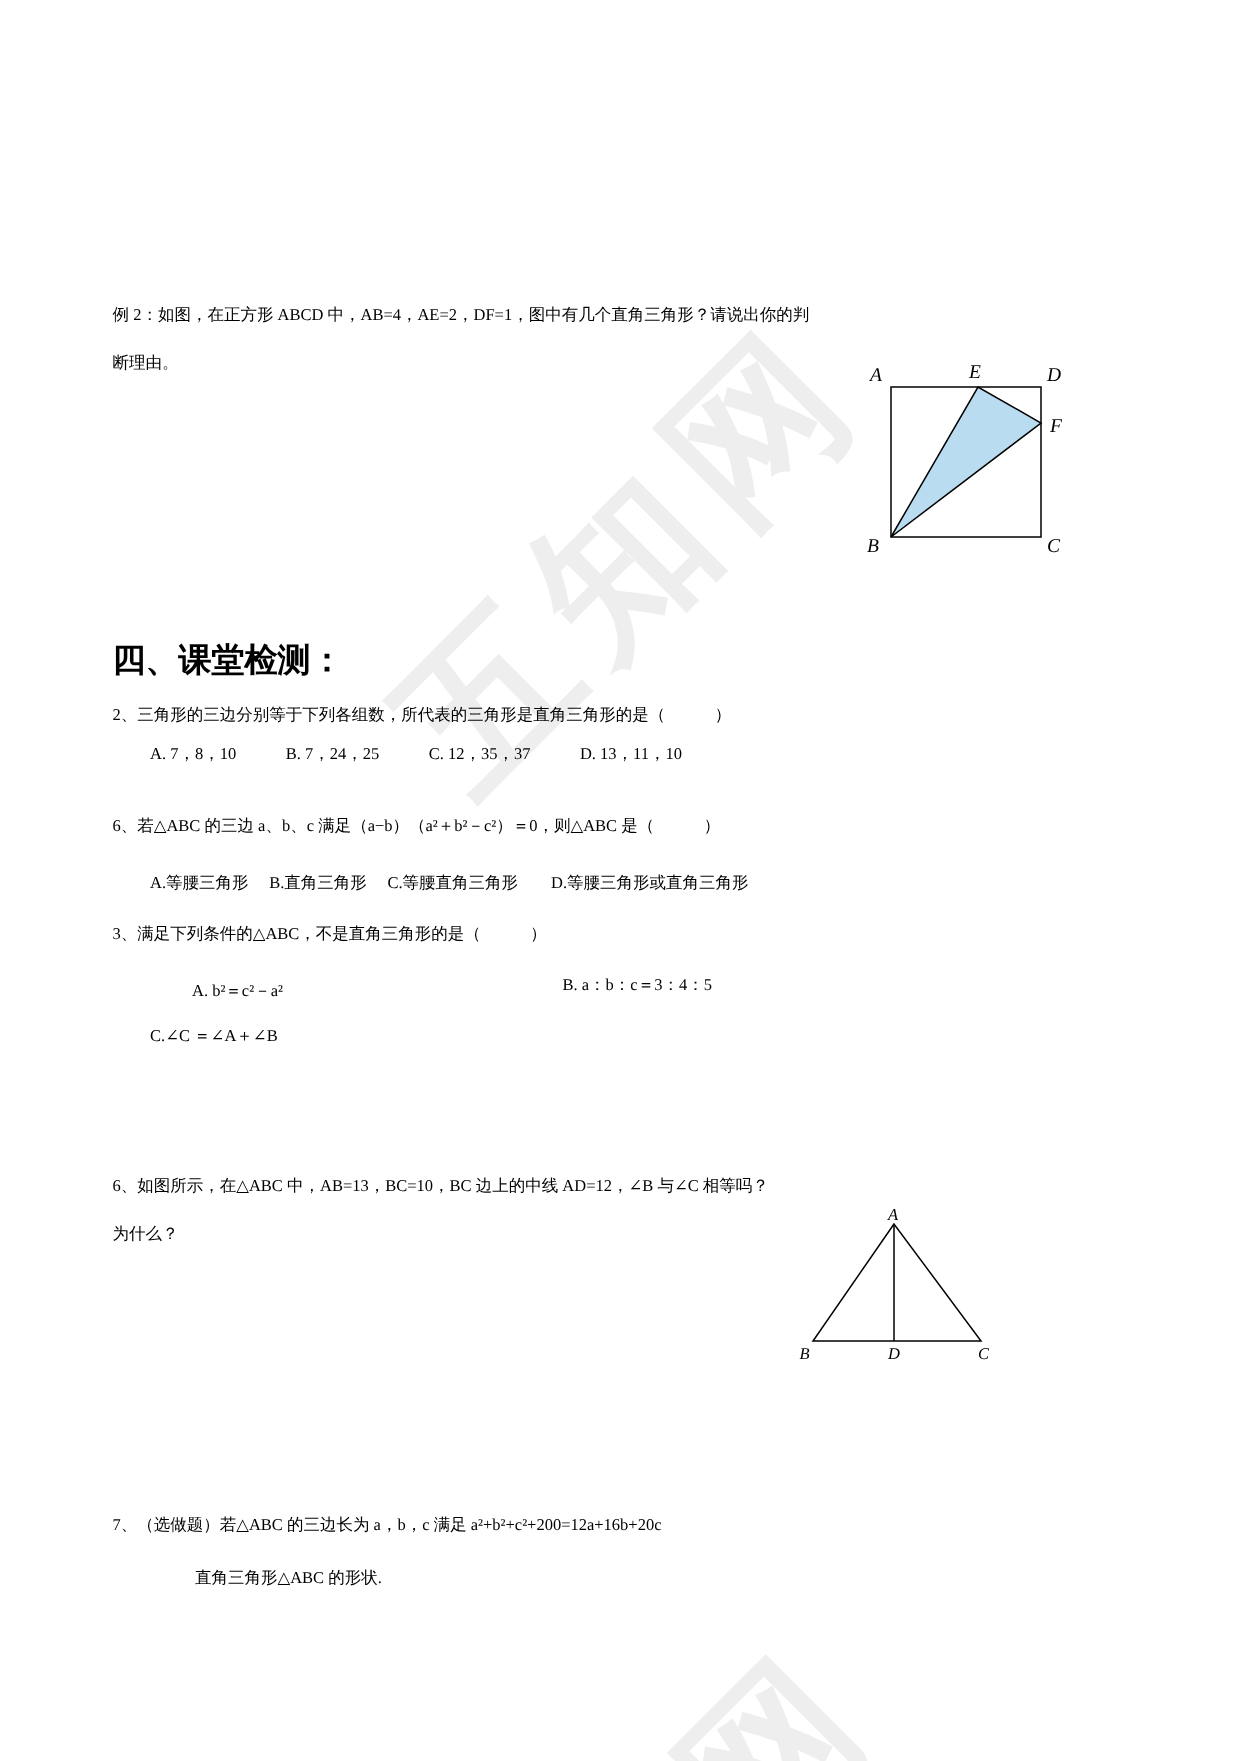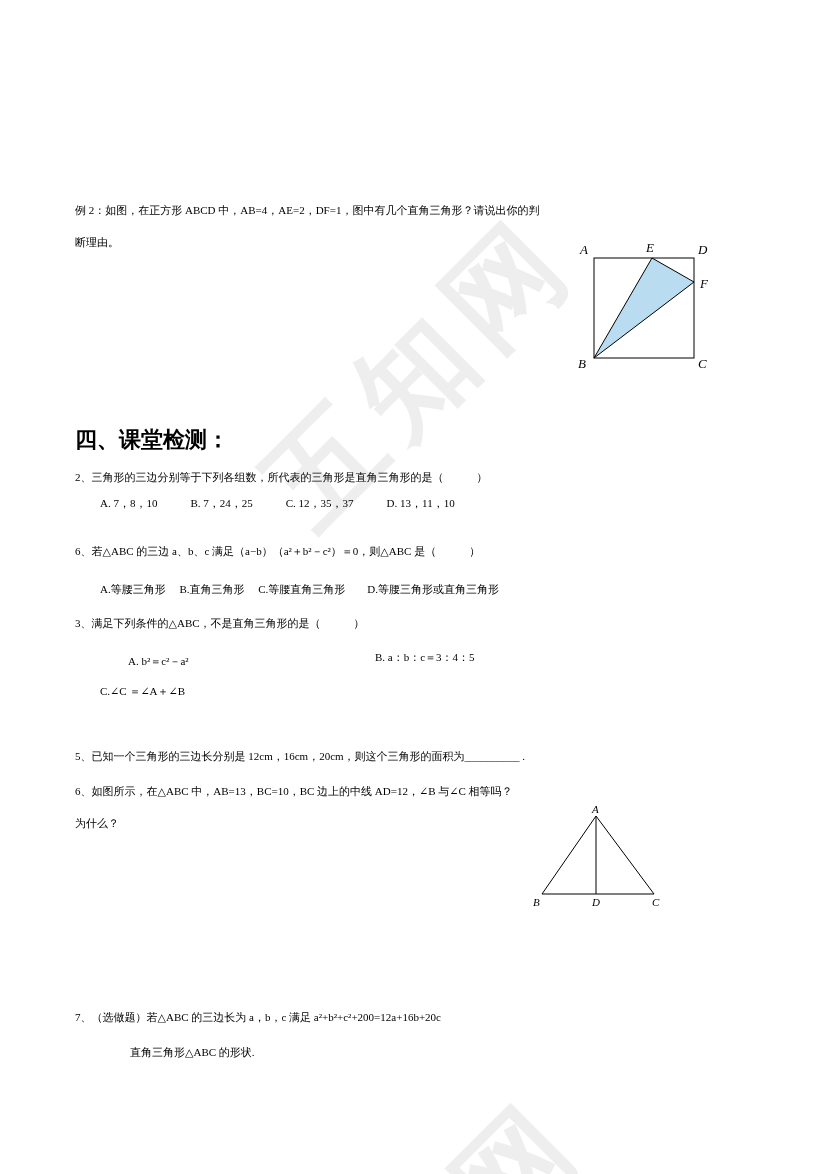--- a/index.html
+++ b/index.html
@@ -68,21 +68,20 @@
 
   <div class="tline" style="left:75px;top:539px;">6、若△ABC 的三边 a、b、c 满足（a−b）（a²＋b²－c²）＝0，则△ABC 是（　　　）</div>
   <div class="tline" style="left:100px;top:577px;">A.等腰三角形　 B.直角三角形　 C.等腰直角三角形　　D.等腰三角形或直角三角形</div>
 
   <div class="tline" style="left:75px;top:611px;text-align:right;">3、满足下列条件的△ABC，不是直角三角形的是（　　　）</div>
   <div class="tline" style="left:100px;top:649px;margin-left:28px;">A. b²＝c²－a²</div>
   <div class="tline" style="left:375px;top:645px;">B. a：b：c＝3：4：5</div>
   <div class="tline" style="left:100px;top:679px;">C.∠C ＝∠A＋∠B</div>
 
 
-  <div class="tline" style="left:75px;top:744px;">5、已知一个三角形的三边长分别是 12cm，16cm，20cm，则这个三角形的面积为__________ .</div>
 
   <div class="tline" style="left:75px;top:779px;">6、如图所示，在△ABC 中，AB=13，BC=10，BC 边上的中线 AD=12，∠B 与∠C 相等吗？</div>
   <div class="tline" style="left:75px;top:811px;">为什么？</div>
 
   <div class="fig" style="left:530px;top:804px;">
     <svg width="140" height="110" viewBox="0 0 140 110">
       <polygon points="66,12 12,90 124,90" fill="none" stroke="#000" stroke-width="1"></polygon>
       <line x1="66" y1="12" x2="66" y2="90" stroke="#000" stroke-width="1"></line>
       <text x="62" y="9" style="font-size:11px;">A</text>
       <text x="3" y="102" style="font-size:11px;">B</text>

